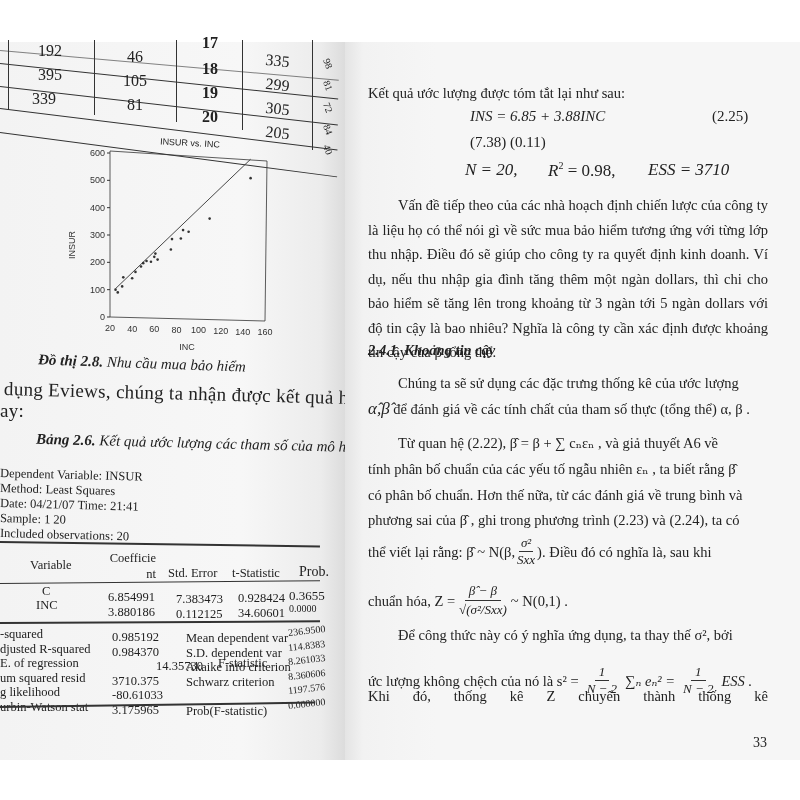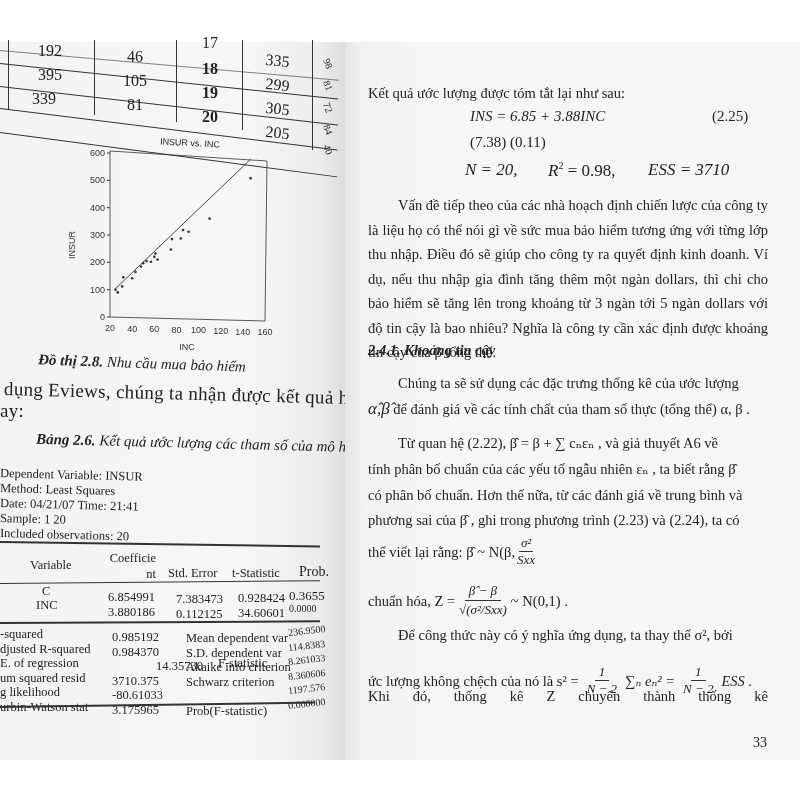--- a/index.html
+++ b/index.html
@@ -49,21 +49,21 @@
   <div class="hline" style="left:0;top:68px;width:340px;transform:rotate(7deg);"></div>
   <div class="hline" style="left:0;top:92px;width:340px;transform:rotate(7.5deg);"></div>
   <div class="vline" style="left:8px;top:0;height:70px;"></div>
   <div class="vline" style="left:94px;top:0;height:75px;"></div>
   <div class="vline" style="left:176px;top:0;height:82px;"></div>
   <div class="vline" style="left:242px;top:0;height:90px;"></div>
   <div class="vline" style="left:312px;top:0;height:110px;"></div>
 
   <span class="dcell" style="left:30px;top:2px;width:40px">192</span>
   <span class="dcell" style="left:115px;top:8px;width:40px">46</span>
-  <span class="dcell" style="left:190px;top:-6px;width:40px;font-weight:normal">17</span>
+  <span class="dcell" style="left:190px;top:-6px;width:40px;font-weight:bold">17</span>
   <span class="dcell" style="left:255px;top:12px;width:45px;transform:rotate(6deg)">335</span>
 
   <span class="dcell" style="left:30px;top:26px;width:40px">395</span>
   <span class="dcell" style="left:115px;top:32px;width:40px">105</span>
   <span class="dcell" style="left:190px;top:20px;width:40px;font-weight:bold">18</span>
   <span class="dcell" style="left:255px;top:36px;width:45px;transform:rotate(6deg)">299</span>
 
   <span class="dcell" style="left:24px;top:50px;width:40px">339</span>
   <span class="dcell" style="left:115px;top:56px;width:40px">81</span>
   <span class="dcell" style="left:190px;top:44px;width:40px;font-weight:bold">19</span>
@@ -233,20 +233,21 @@
 <div class="rp ind" style="top:430px">Từ quan hệ (2.22),  β̂ = β + ∑ cₙεₙ , và giả thuyết A6 về</div>
 <div class="rp" style="top:456px">tính phân bố chuẩn của các yếu tố ngẫu nhiên εₙ , ta biết rằng β̂</div>
 <div class="rp" style="top:482px">có phân bố chuẩn. Hơn thế nữa, từ các đánh giá về trung bình và</div>
 <div class="rp" style="top:507px">phương sai của  β̂ , ghi trong phương trình (2.23) và (2.24), ta có</div>
 <div class="rp" style="top:535px;display:flex;align-items:center;gap:2px">
   <span>thể viết lại rằng: β̂ ~ N(β,</span>
   <span style="display:inline-flex;flex-direction:column;align-items:center;line-height:16px;font-style:italic;font-size:13px">
     <span style="border-bottom:1px solid #333;padding:0 2px">σ²</span>
     <span>Sxx</span>
   </span>
+  <span>). Điều đó có nghĩa là, sau khi</span>
 </div>
 <div class="rp" style="top:582px;display:flex;align-items:center;gap:4px">
   <span>chuẩn hóa,  Z =</span>
   <span style="display:inline-flex;flex-direction:column;align-items:center;line-height:18px;font-style:italic;font-size:13px">
     <span style="border-bottom:1px solid #333;padding:0 4px">β̂ − β</span>
     <span>√(σ²/Sxx)</span>
   </span>
   <span>~ N(0,1) .</span>
 </div>
 

